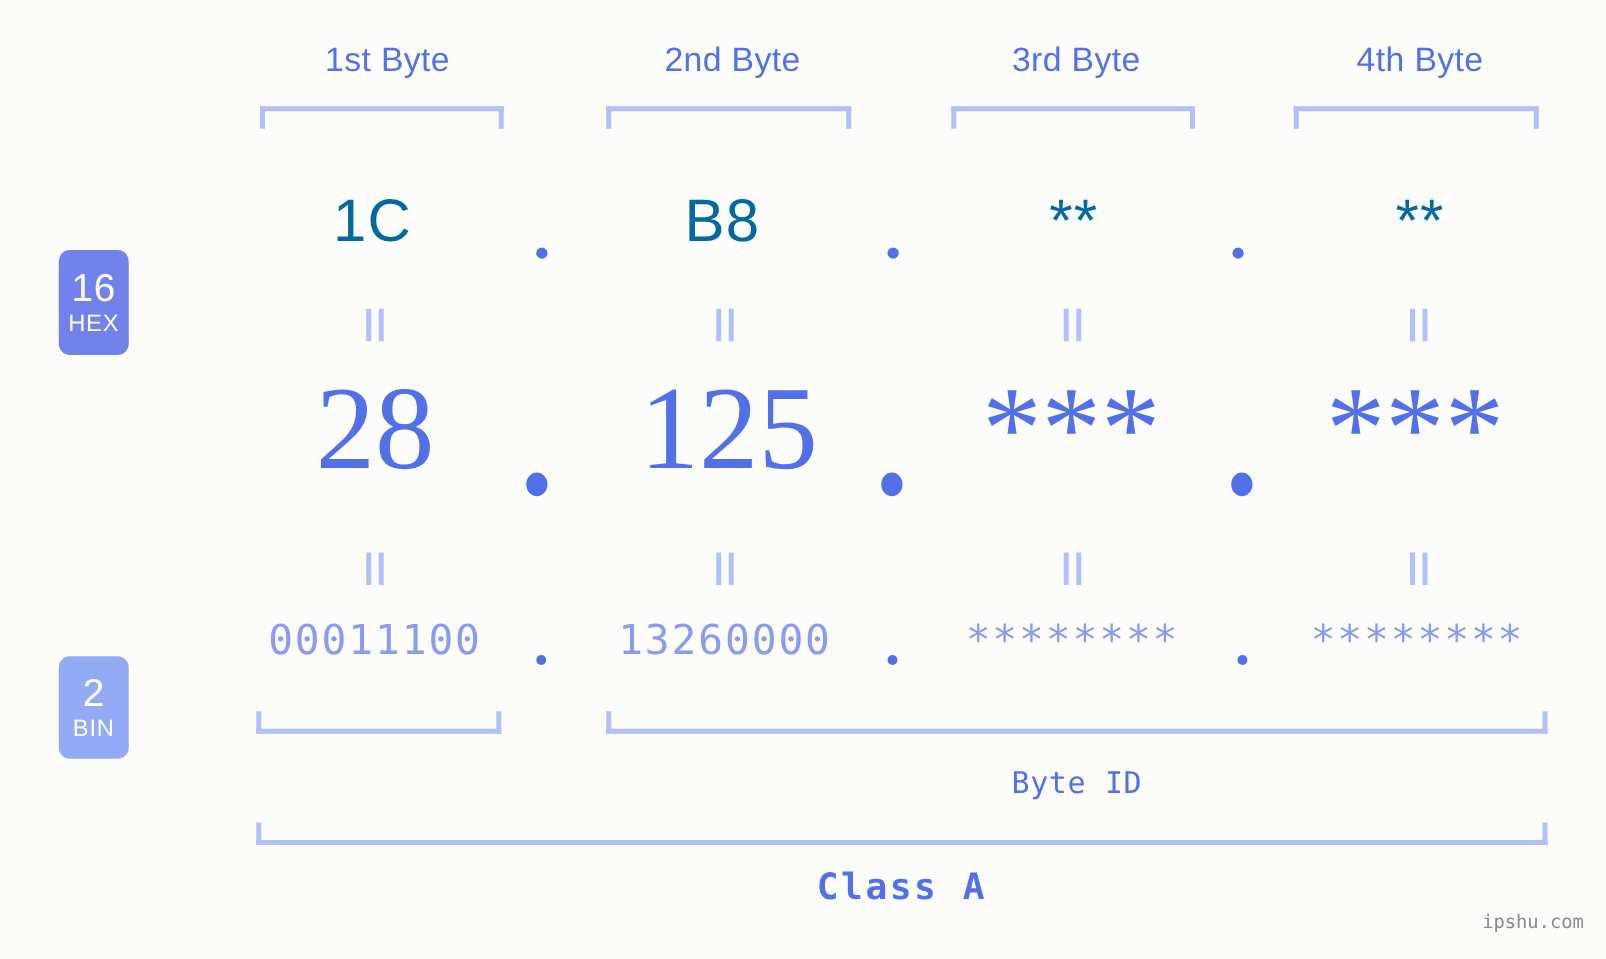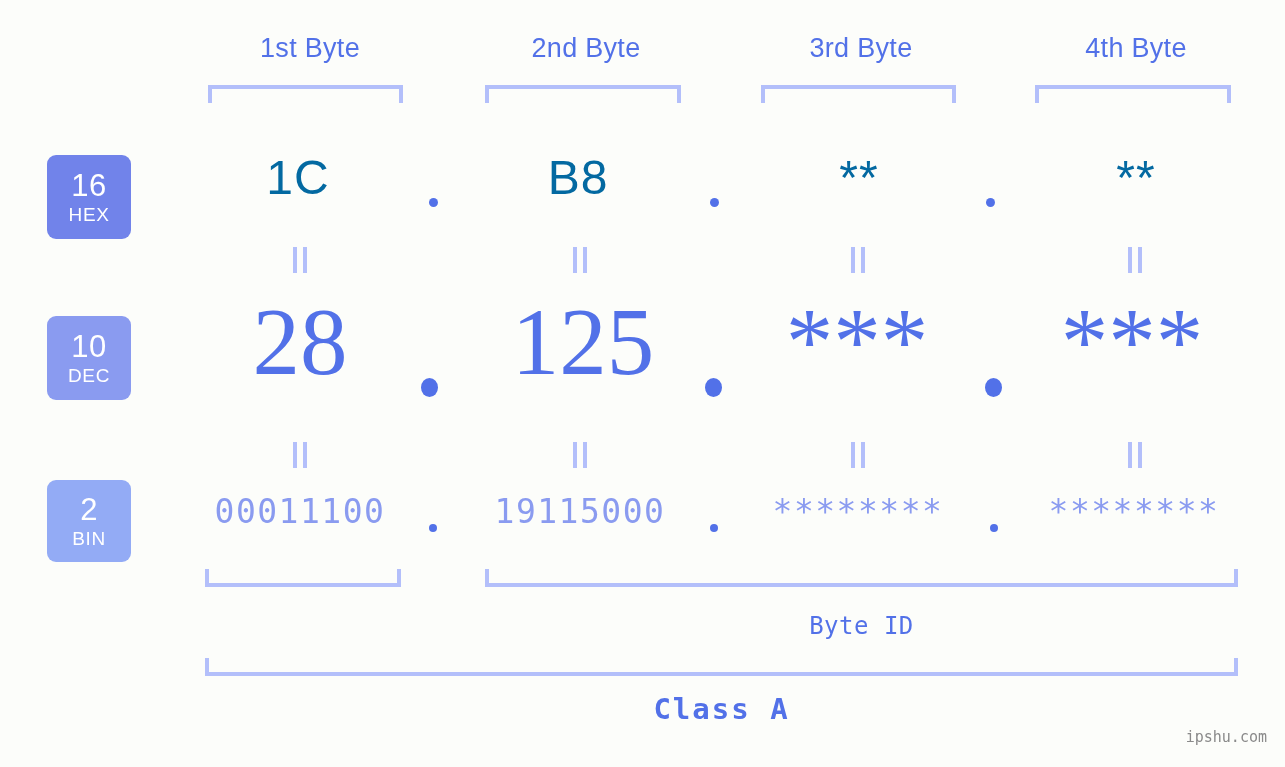--- a/index.html
+++ b/index.html
@@ -49,30 +49,31 @@
     border-bottom: 4px solid #b3bffa;
     border-left: 4px solid #b3bffa;
     border-right: 4px solid #b3bffa;
     height: 18px;
   }
 
   
   .badge {
     position: absolute;
     left: 47px;
-    width: 84px;
+    width: 56px;
     border-radius: 9px;
     color: #ffffff;
     text-align: center;
     font-family: "Liberation Sans", sans-serif;
     display: flex;
     flex-direction: column;
     align-items: center;
     justify-content: center;
     line-height: 1;
+    margin-top: 45px;
   }
   .badge .num {
     font-size: 31px;
     font-weight: 400;
     letter-spacing: 0.5px;
   }
   .badge .nm {
     font-size: 19px;
     font-weight: 400;
     margin-top: 4px;
@@ -182,24 +183,20 @@
   <div class="byte-label" style="left:1016px">4th Byte</div>
 
   <div class="bracket down" style="left:208px;  top:85px; width:195px;"></div>
   <div class="bracket down" style="left:485px;  top:85px; width:196px;"></div>
   <div class="bracket down" style="left:761px;  top:85px; width:195px;"></div>
   <div class="bracket down" style="left:1035px; top:85px; width:196px;"></div>
 
   <div class="badge" id="badge-hex">
     <span class="num">16</span>
     <span class="nm">HEX</span>
-  </div>
-  <div class="badge" id="badge-dec">
-    <span class="num">10</span>
-    <span class="nm">DEC</span>
   </div>
   <div class="badge" id="badge-bin">
     <span class="num">2</span>
     <span class="nm">BIN</span>
   </div>
 
   <div class="row-hex">
     <div class="cell" style="left:178px">1C</div>
     <div class="cell" style="left:458px">B8</div>
     <div class="cell" style="left:739px">**</div>
@@ -224,21 +221,21 @@
     <div class="dot dec" style="left:985px"></div>
   </div>
 
   <div class="eqbar" style="left:293px; top:442px;"></div>
   <div class="eqbar" style="left:573px; top:442px;"></div>
   <div class="eqbar" style="left:851px; top:442px;"></div>
   <div class="eqbar" style="left:1128px; top:442px;"></div>
 
   <div class="row-bin">
     <div class="cell" style="left:180px">00011100</div>
-    <div class="cell" style="left:460px">19115000</div>
+    <div class="cell" style="left:460px">13260000</div>
     <div class="cell" style="left:738px">********</div>
     <div class="cell" style="left:1014px">********</div>
     <div class="dot bin" style="left:429px"></div>
     <div class="dot bin" style="left:710px"></div>
     <div class="dot bin" style="left:990px"></div>
   </div>
 
   <div class="bracket up" style="left:205px; top:569px; width:196px;"></div>
   <div class="bracket up" style="left:485px; top:569px; width:753px;"></div>
 

